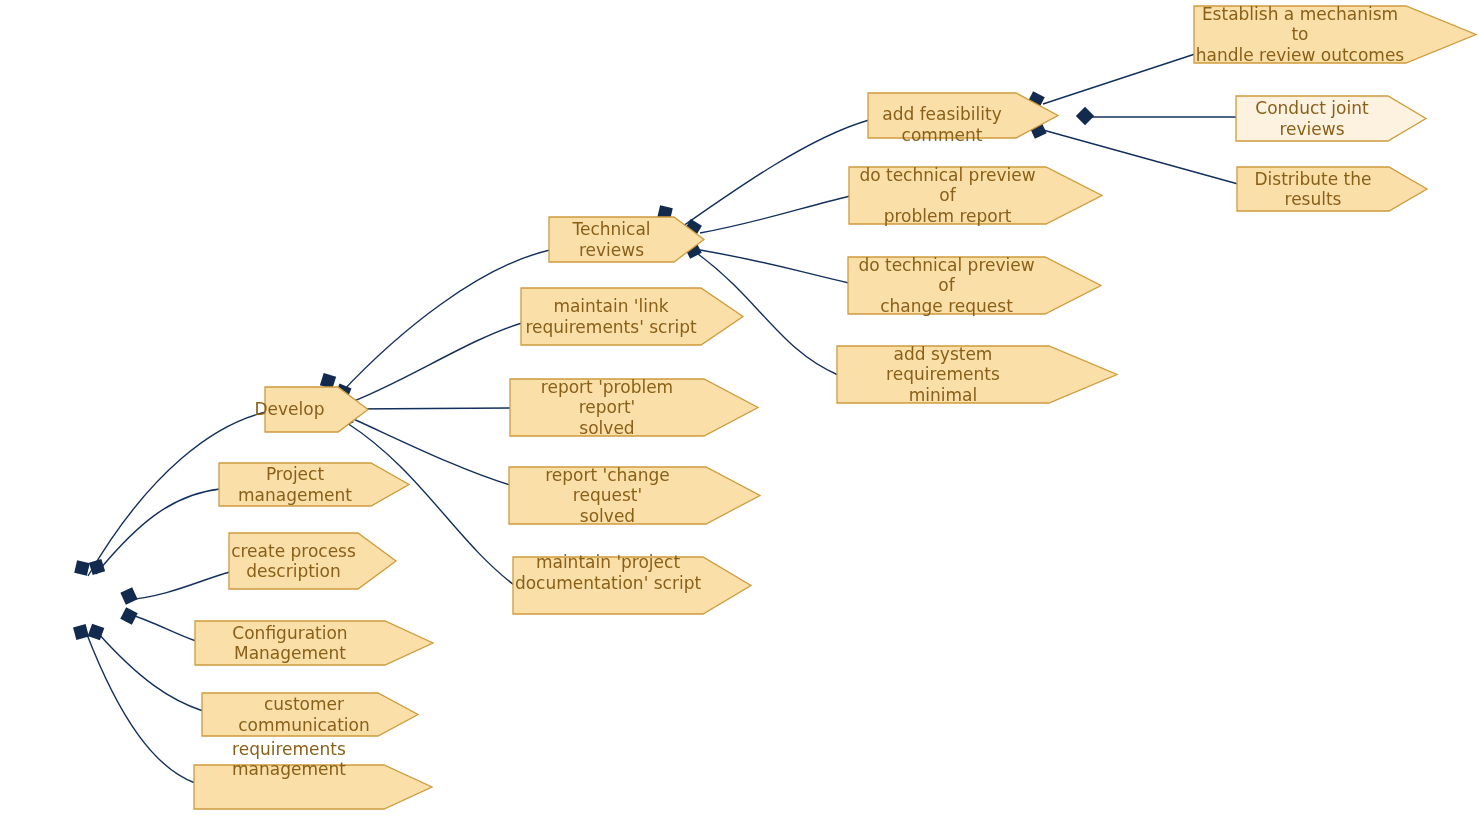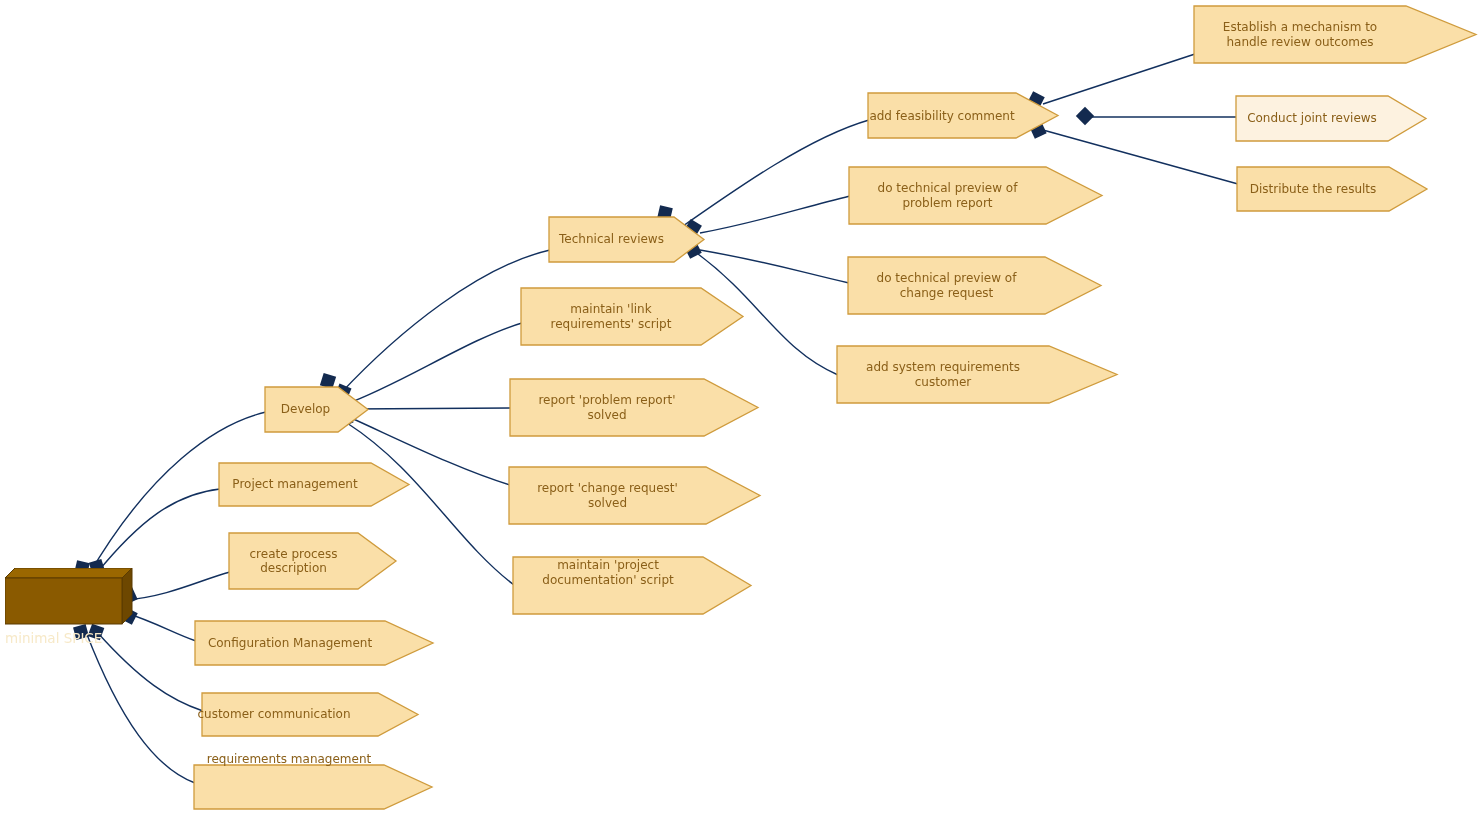--- a/index.html
+++ b/index.html
@@ -5,21 +5,21 @@
   html,body{margin:0;padding:0;background:#ffffff;}
   body{width:1479px;height:817px;overflow:hidden;
        font-family:"DejaVu Sans","Liberation Sans",sans-serif;}
   #stage{position:relative;width:1479px;height:817px;background:#ffffff;}
   svg.layer{position:absolute;left:0;top:0;width:1479px;height:817px;}
   .node{position:absolute;box-sizing:border-box;}
   .node .lbl{
     position:absolute;left:0;top:0;width:100%;height:100%;
     display:flex;align-items:center;justify-content:center;
     text-align:center;line-height:1.18;
-    color:#8a5f18;font-size:12px;white-space:pre-line;
+    color:#8a5f18;font-size:17px;white-space:pre-line;
     pointer-events:none;
   }
   .root{position:absolute;}
   .root .lbl{color:#f7e9c8;font-size:13.5px;}
 </style>
 </head>
 <body>
 
 <div id="stage">
 
@@ -81,34 +81,34 @@
         <polygon points="849,167 1046,167 1102,195.5 1046,224 849,224" fill="#fadfa8" stroke="#cf9b3c" stroke-width="1.3" stroke-linejoin="miter"></polygon>
         <polygon points="848,257 1045,257 1101,285.5 1045,314 848,314" fill="#fadfa8" stroke="#cf9b3c" stroke-width="1.3" stroke-linejoin="miter"></polygon>
         <polygon points="837,346 1049,346 1117,374.5 1049,403 837,403" fill="#fadfa8" stroke="#cf9b3c" stroke-width="1.3" stroke-linejoin="miter"></polygon>
         <polygon points="1194,6 1406,6 1476,34.5 1406,63 1194,63" fill="#fadfa8" stroke="#cf9b3c" stroke-width="1.3" stroke-linejoin="miter"></polygon>
         <polygon points="1236,96 1388,96 1426,118.5 1388,141 1236,141" fill="#fdf2e0" stroke="#cf9b3c" stroke-width="1.3" stroke-linejoin="miter"></polygon>
         <polygon points="1237,167 1389,167 1427,189 1389,211 1237,211" fill="#fadfa8" stroke="#cf9b3c" stroke-width="1.3" stroke-linejoin="miter"></polygon>
       </g>
   </svg>
 
   <div id="nodelabels">
-      <div class="node" style="left: 269px; top: 387px; width: 73px; height: 45px;">
+      <div class="node" style="left: 253px; top: 387px; width: 73px; height: 45px;">
         <div class="lbl">Develop</div>
       </div>
       <div class="node" style="left: 219px; top: 463px; width: 152px; height: 43px;">
         <div class="lbl">Project management</div>
       </div>
       <div class="node" style="left: 229px; top: 533px; width: 129px; height: 56px;">
         <div class="lbl">create process
 description</div>
       </div>
       <div class="node" style="left: 195px; top: 621px; width: 190px; height: 44px; padding-left: 36px;">
         <div class="lbl">Configuration Management</div>
       </div>
-      <div class="node" style="left: 186px; top: 693px; width: 176px; height: 43px;">
+      <div class="node" style="left: 216px; top: 693px; width: 176px; height: 43px;">
         <div class="lbl">customer communication</div>
       </div>
       <div class="node" style="left: 194px; top: 737px; width: 190px; height: 44px;">
         <div class="lbl">requirements management</div>
       </div>
       <div class="node" style="left: 549px; top: 217px; width: 125px; height: 45px;">
         <div class="lbl">Technical reviews</div>
       </div>
       <div class="node" style="left: 521px; top: 288px; width: 180px; height: 57px;">
         <div class="lbl">maintain 'link
@@ -119,49 +119,41 @@
 solved</div>
       </div>
       <div class="node" style="left: 509px; top: 467px; width: 197px; height: 57px;">
         <div class="lbl">report 'change request'
 solved</div>
       </div>
       <div class="node" style="left: 513px; top: 544px; width: 190px; height: 57px;">
         <div class="lbl">maintain 'project
 documentation' script</div>
       </div>
-      <div class="node" style="left: 868px; top: 94px; width: 148px; height: 45px;">
+      <div class="node" style="left: 868px; top: 102px; width: 148px; height: 45px;">
         <div class="lbl">add feasibility comment</div>
       </div>
       <div class="node" style="left: 849px; top: 167px; width: 197px; height: 57px;">
         <div class="lbl">do technical preview of
 problem report</div>
       </div>
       <div class="node" style="left: 848px; top: 257px; width: 197px; height: 57px;">
         <div class="lbl">do technical preview of
 change request</div>
       </div>
       <div class="node" style="left: 837px; top: 346px; width: 212px; height: 57px;">
         <div class="lbl">add system requirements
-customer</div>
+minimal</div>
       </div>
       <div class="node" style="left: 1194px; top: 6px; width: 212px; height: 57px;">
         <div class="lbl">Establish a mechanism to
 handle review outcomes</div>
       </div>
       <div class="node" style="left: 1236px; top: 96px; width: 152px; height: 45px;">
         <div class="lbl">Conduct joint reviews</div>
       </div>
       <div class="node" style="left: 1237px; top: 167px; width: 152px; height: 44px;">
         <div class="lbl">Distribute the results</div>
       </div>
     </div>
 
-  <div class="root" id="rootbox" style="left: 5px; top: 568px;">
-    <svg width="128" height="58">
-      <polygon id="rootTop" points="0,10 10,0 127,0 117,10" fill="#9a6700" stroke="#5a3b00" stroke-width="1"></polygon>
-      <polygon id="rootSide" points="117,10 127,0 127,46 117,56" fill="#6d4700" stroke="#5a3b00" stroke-width="1"></polygon>
-      <rect id="rootFace" x="0" y="10" width="117" height="46" fill="#8a5a00" stroke="#5a3b00" stroke-width="1"></rect>
-    </svg>
-    <div class="lbl" id="rootLbl" style="left: 0px; top: 10px; width: 117px; height: 48px;">minimal SPICE</div>
-  </div>
 
 </div>
 
 </body></html>

